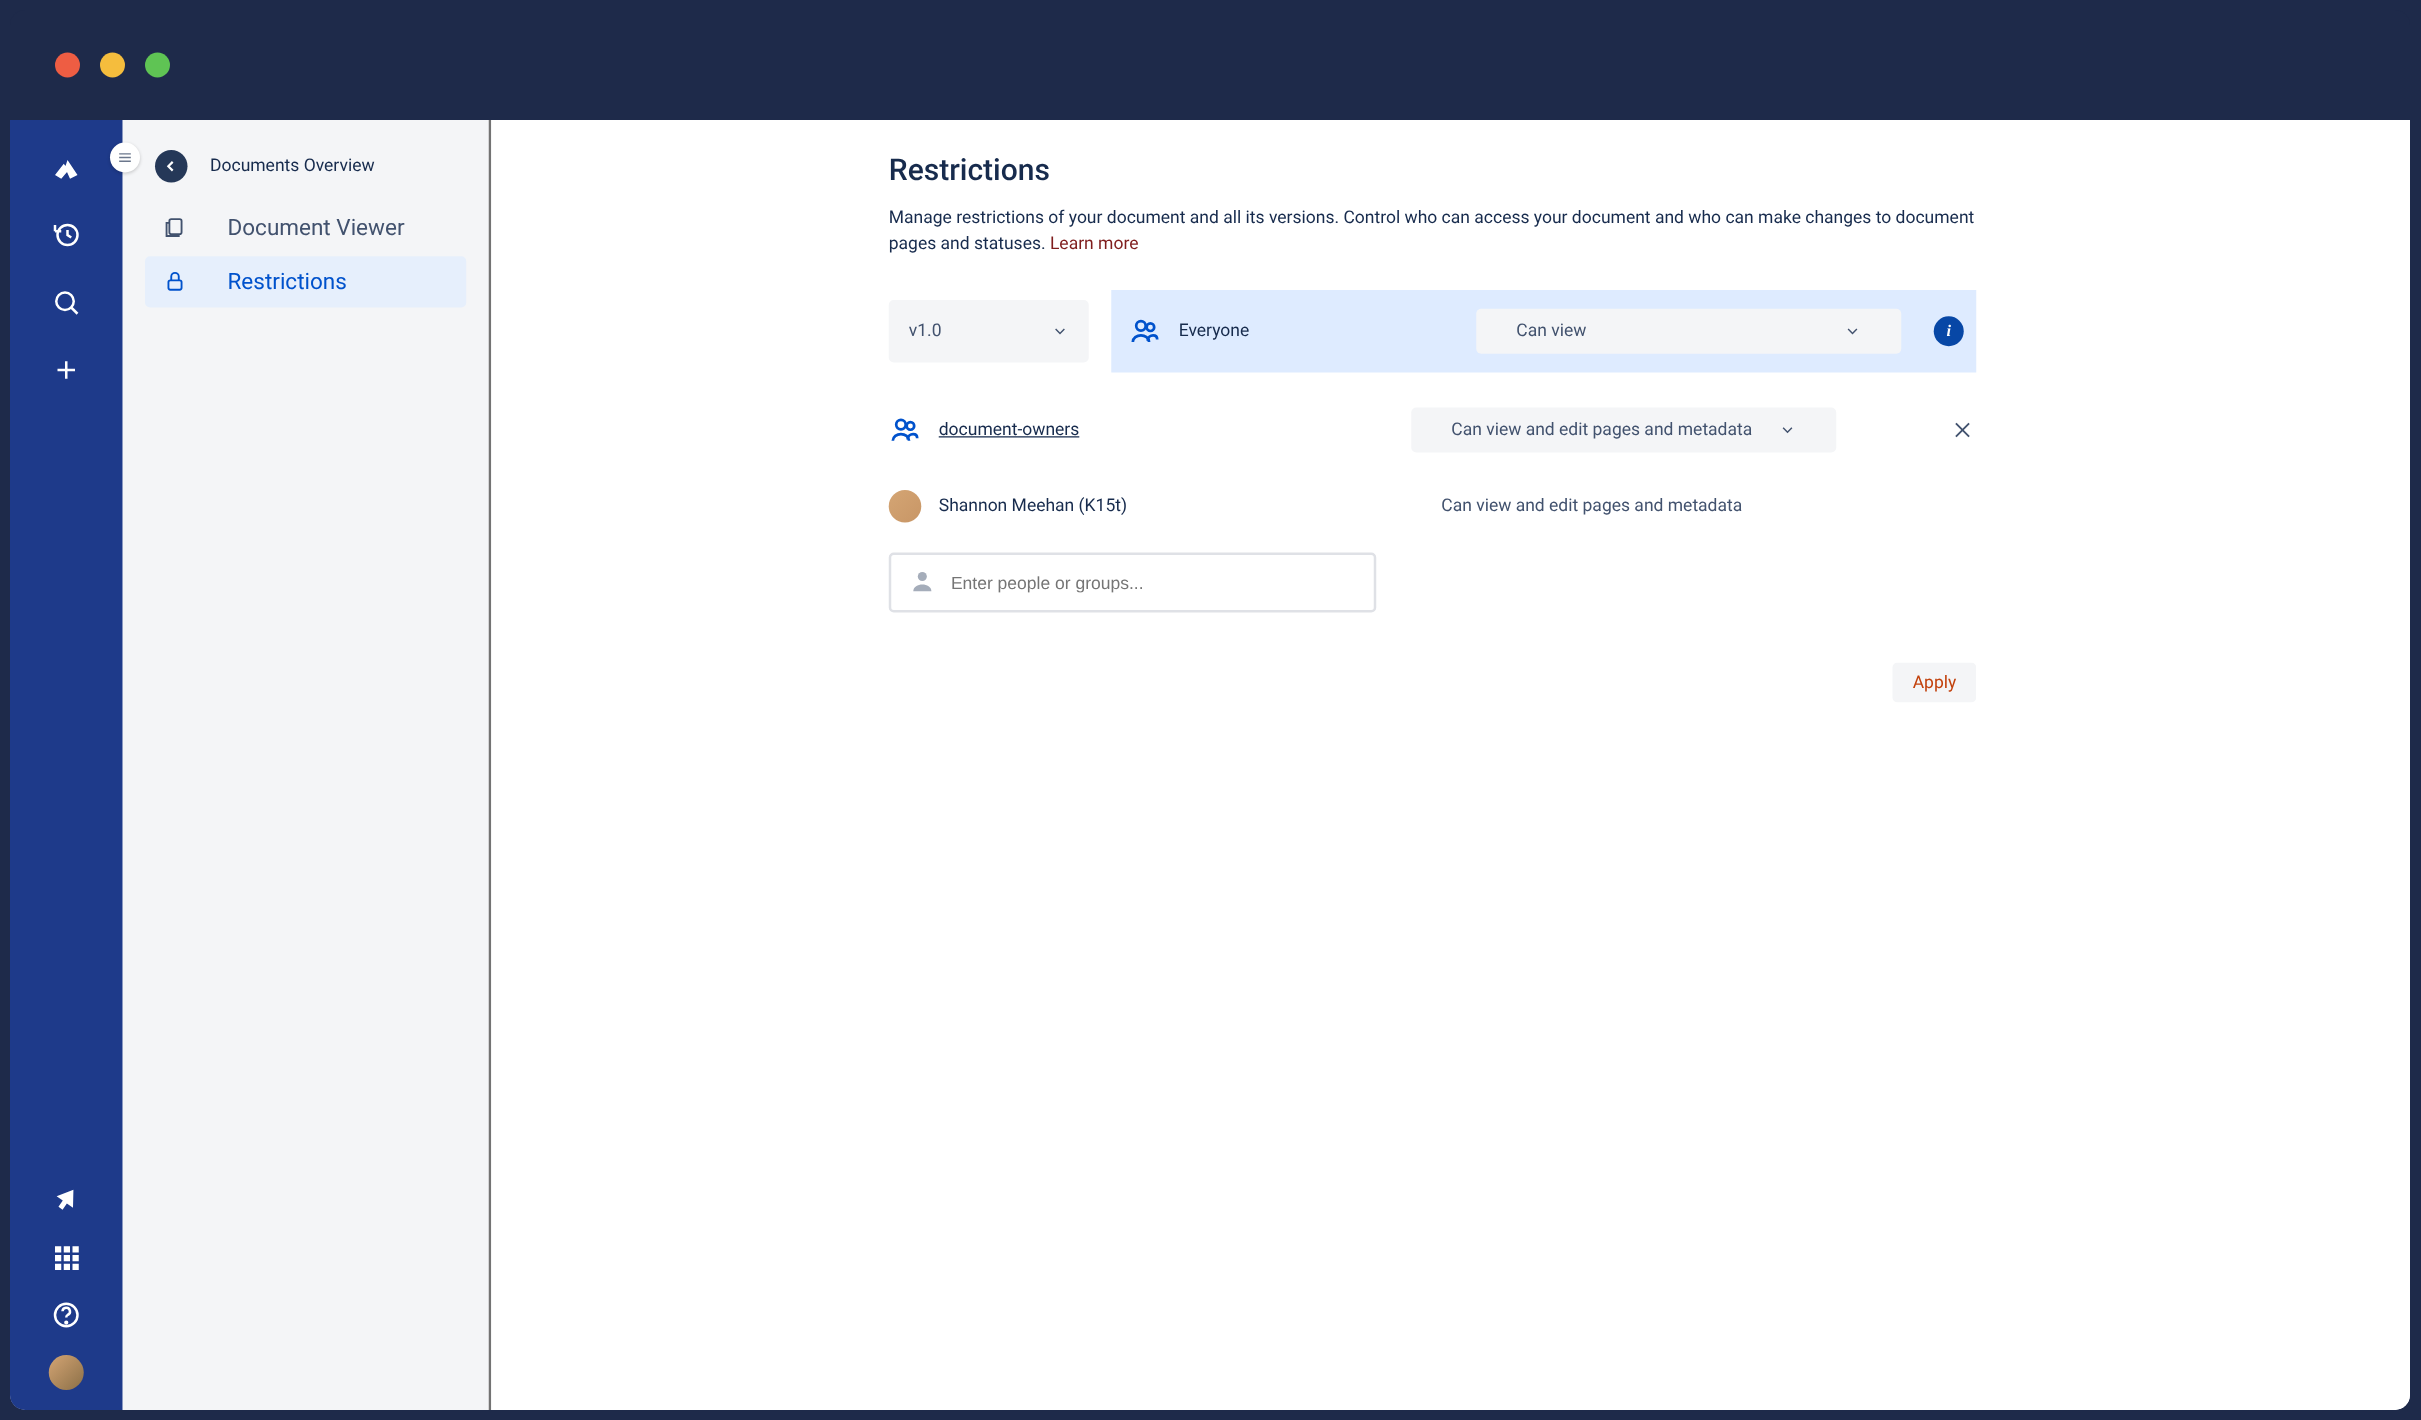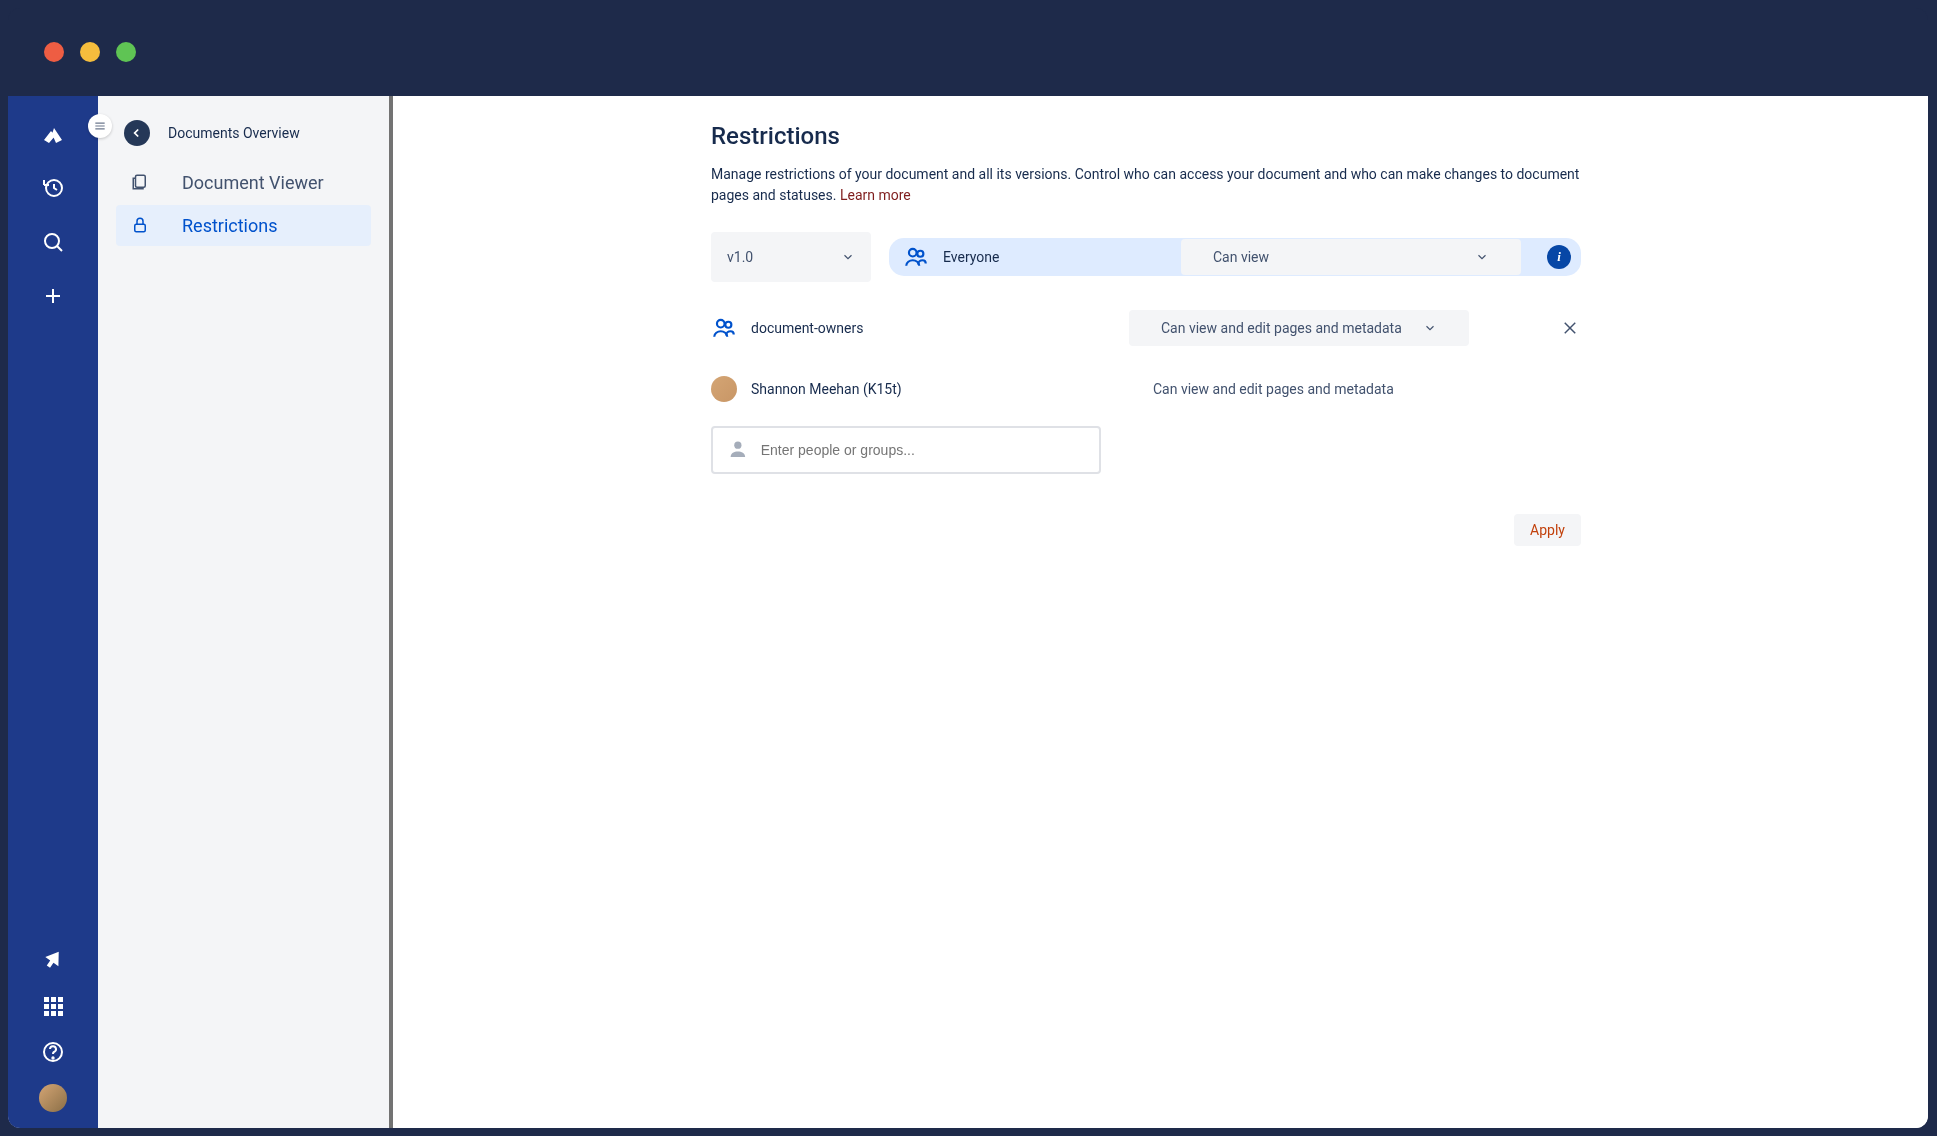--- a/index.html
+++ b/index.html
@@ -52,21 +52,21 @@
 .gn-icon svg { width: 24px; height: 24px; }
 .gn-avatar { width: 28px; height: 28px; border-radius: 50%; background: linear-gradient(135deg,#d4a574,#8b6f47); }
 .sidebar-toggle {
   position:absolute; top:18px; right:-14px; width:24px; height:24px; background:#fff; border-radius:50%;
   display:flex; align-items:center; justify-content:center; box-shadow:0 1px 3px rgba(0,0,0,0.2); cursor:pointer;
   color:#6b778c; z-index:2;
 }
 .sidebar {
   width: 295px;
   background: #f4f5f7;
-  border-right: 4px solid #737373;
+  border-right: 2px solid #737373;
   padding: 18px 18px;
 }
 .sidebar-top {
   display: flex;
   align-items: center;
   gap: 18px;
   padding: 6px 8px 16px 8px;
 }
 .back-btn {
   width: 26px; height: 26px; border-radius: 50%; background: #253858;
@@ -90,35 +90,35 @@
 .page-title { font-size: 24px; color:#172b4d; font-weight:500; margin-bottom:14px; }
 .page-desc { font-size:14px; color:#172b4d; line-height:1.5; margin-bottom:26px; }
 .page-desc a { color:#7f1d1d; text-decoration:none; }
 .row1 { display:flex; align-items:center; gap:18px; margin-bottom:28px; }
 .version-select {
   width:160px; height:50px; background:#f4f5f7; border-radius:4px;
   display:flex; align-items:center; justify-content:space-between; padding:0 16px;
   color:#42526e; font-size:14px; cursor:pointer;
 }
 .everyone-strip {
-  flex:1; height:38px; background:#deebff; border-radius:15px;
+  flex:1; height:66px; background:#deebff; border-radius:0;
   display:flex; align-items:center; padding:0 10px 0 14px; gap:14px;justify-content:flex-end;
 }
 .group-icon { width:26px; height:26px; color:#0052cc; }
 .group-icon svg { width:26px; height:26px; }
 .group-name { font-size:14px; color:#172b4d; flex-shrink:0; }
 .perm-select {
   margin-left:auto;
   width:340px; height:36px; background:#f4f5f7; border-radius:4px;
   display:flex; align-items:center; justify-content:space-between; padding:0 32px;
   color:#42526e; font-size:14px; cursor:pointer;
 }
 .info-badge { width:24px; height:24px; border-radius:50%; background:#0747a6; color:#fff; display:flex; align-items:center; justify-content:center; font-size:13px; font-weight:600; font-style:italic; font-family:Georgia,serif; margin-left:12px; cursor:pointer;}
 .row2 { display:flex; align-items:center; margin-bottom:30px; gap:14px; }
-.row2 .group-name { flex:0 0 auto; }
+.row2 .group-name { flex:0 0 auto;text-decoration:underline; }
 .row2 .perm-select { margin-left:0; width:340px; }
 .row2-spacer { flex:1; }
 .close-x { width:22px; height:22px; color:#42526e; display:flex;align-items:center;justify-content:center; cursor:pointer; margin-left:76px;}
 .close-x svg { width:18px; height:18px; }
 .row3 { display:flex; align-items:center; margin-bottom:24px; gap:14px; }
 .user-avatar { width:26px; height:26px; border-radius:50%; background:linear-gradient(135deg,#d4a574,#c89666); }
 .perm-static { font-size:14px; color:#42526e; margin-left:auto; width:428px; }
 .people-input {
   width:390px; height:48px; border:2px solid #dfe1e6; border-radius:4px;
   display:flex; align-items:center; padding:0 14px; gap:12px; margin-bottom:40px;

